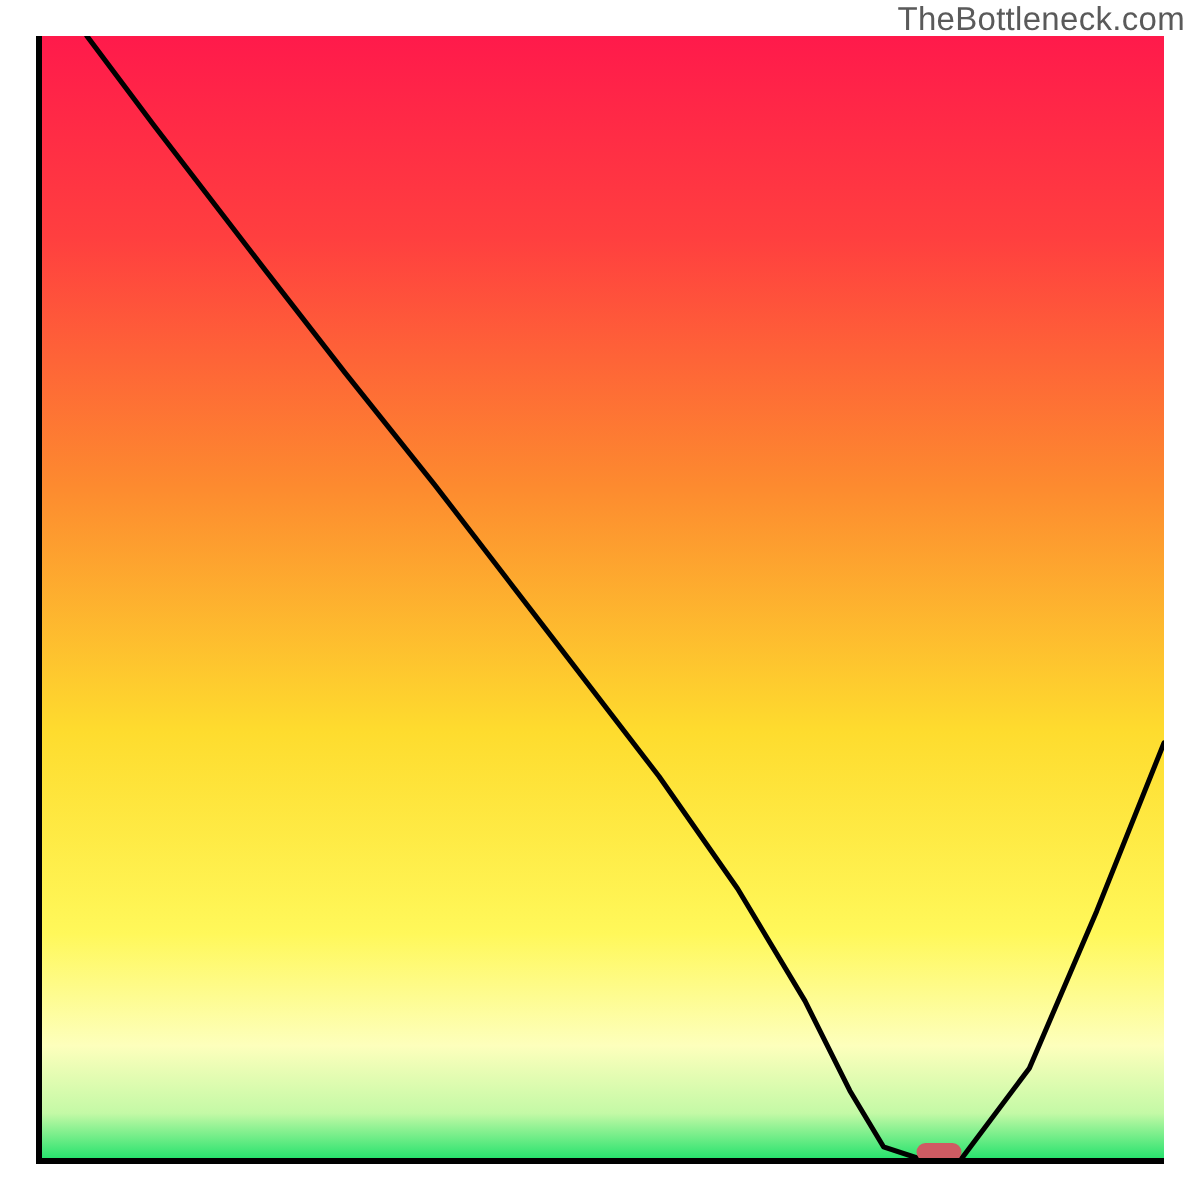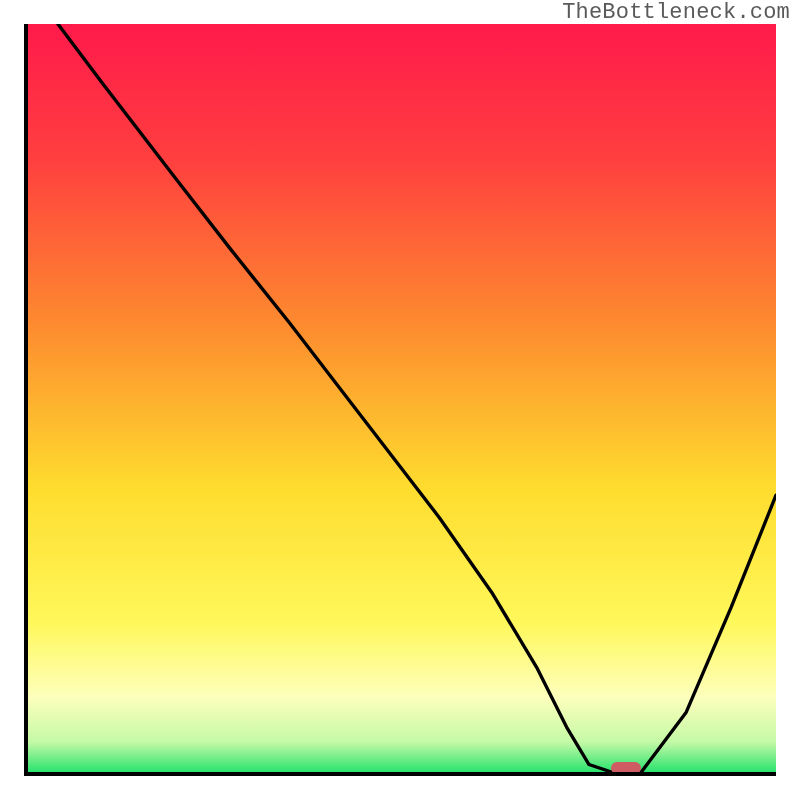--- a/index.html
+++ b/index.html
@@ -8,21 +8,20 @@
     width: 800px;
     height: 800px;
     background: #ffffff;
     overflow: hidden;
     font-family: Arial, Helvetica, sans-serif;
   }
   .chart-wrap {
     position: relative;
     width: 800px;
     height: 800px;
-    font-family: Liberation Mono, monospace;
   }
   .watermark {
     position: absolute;
     top: 0;
     right: 10px;
     color: #5a5a5a;
     font-size: 22px;
     font-weight: 500;
     letter-spacing: 0.2px;
     z-index: 20;

